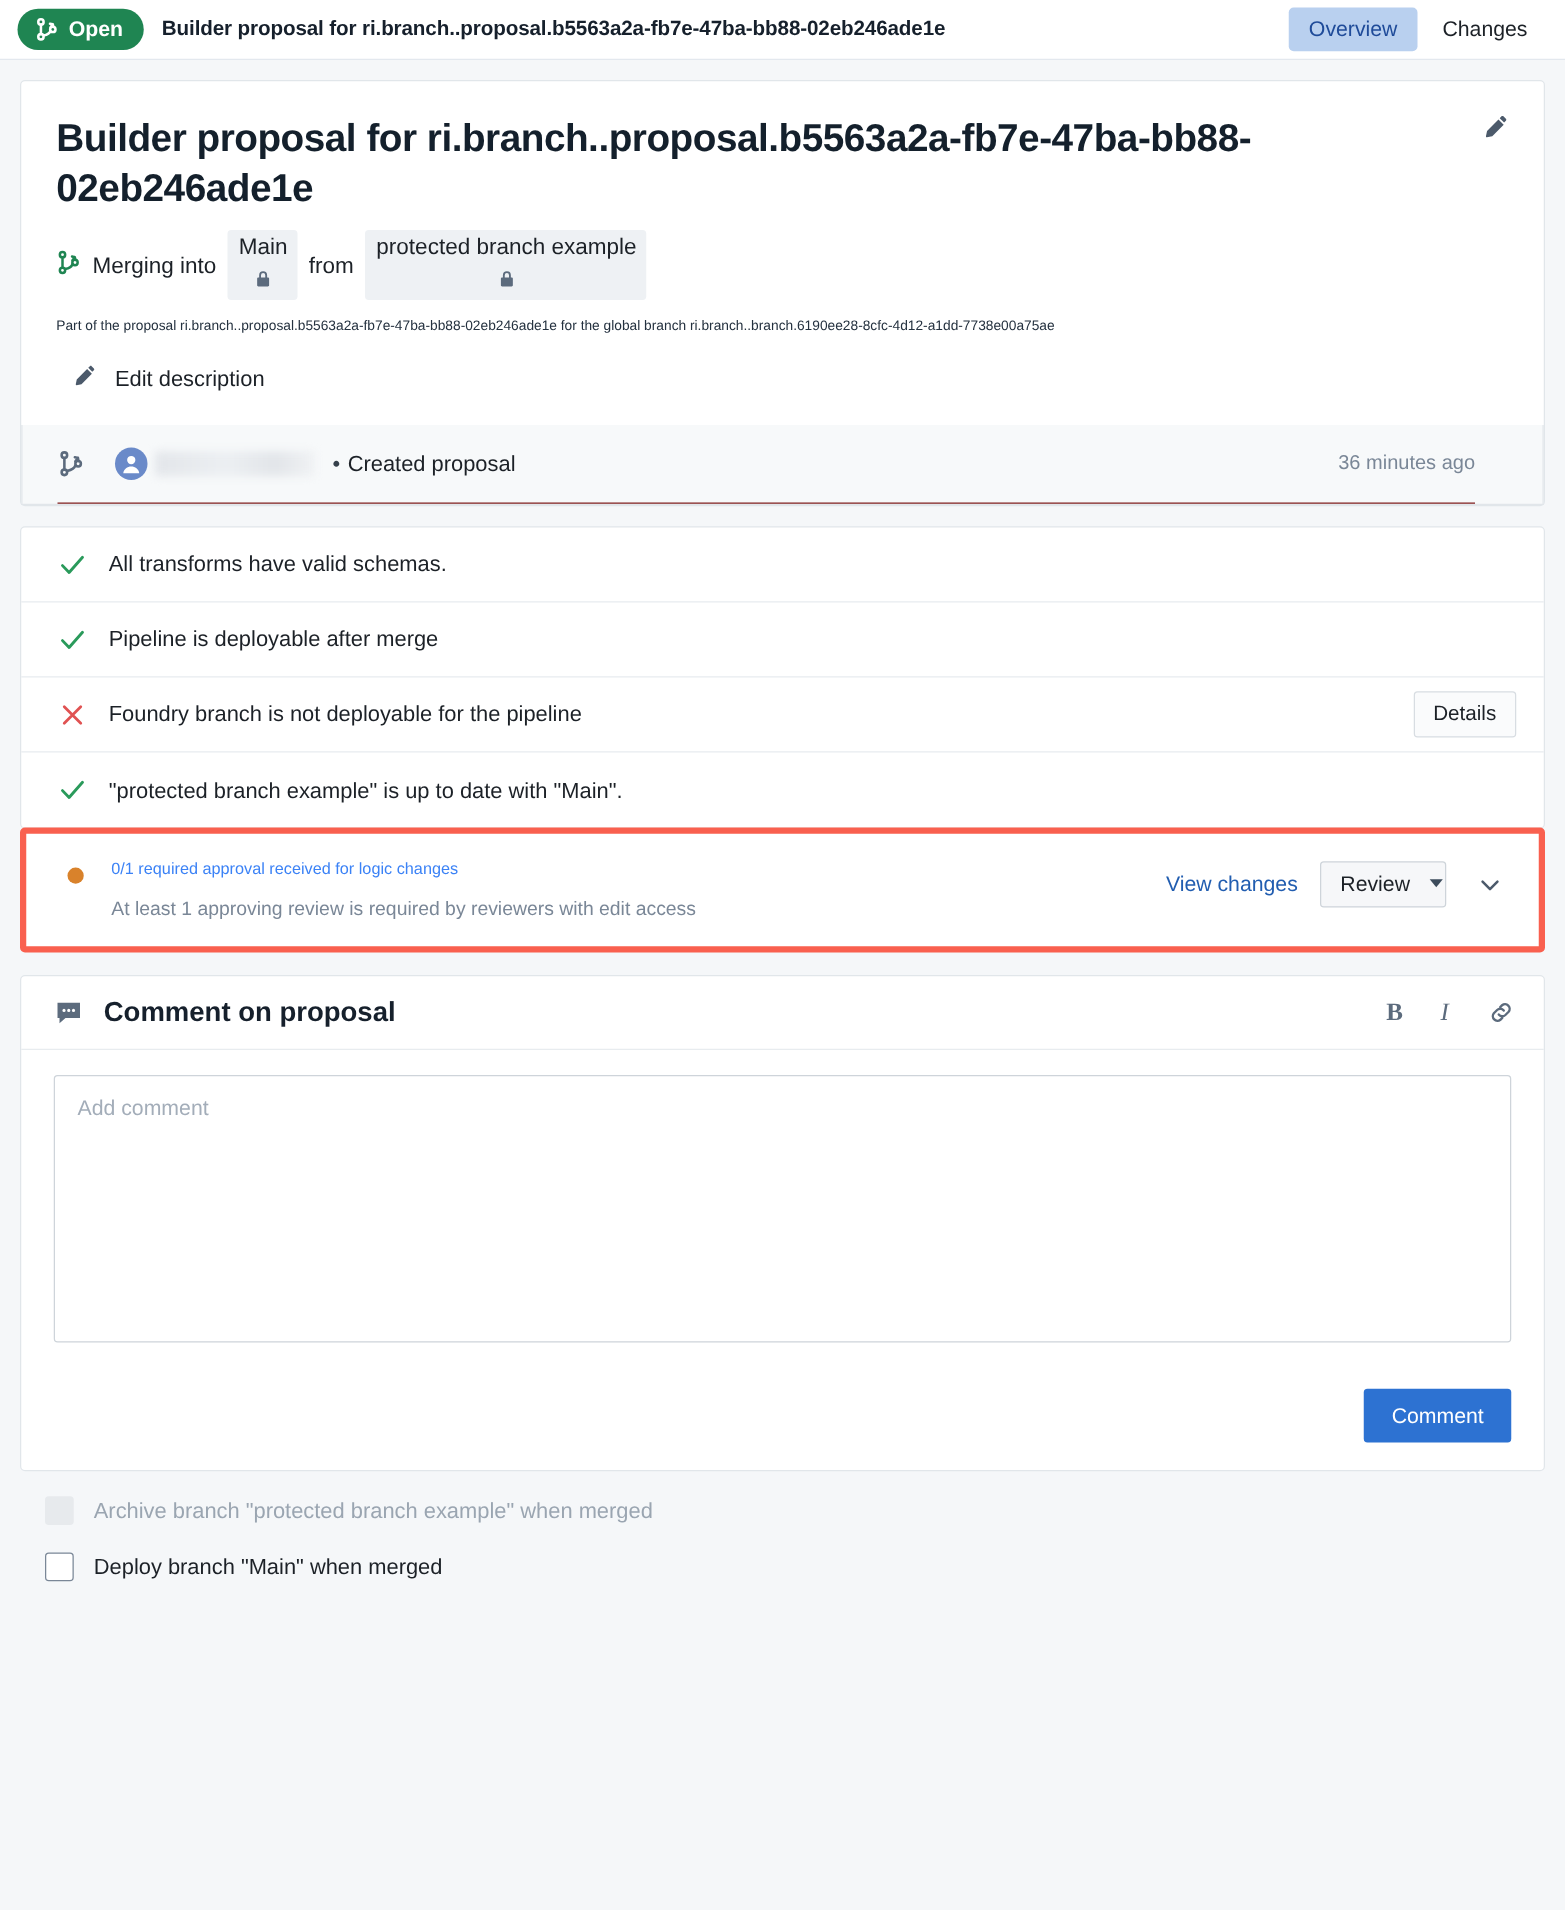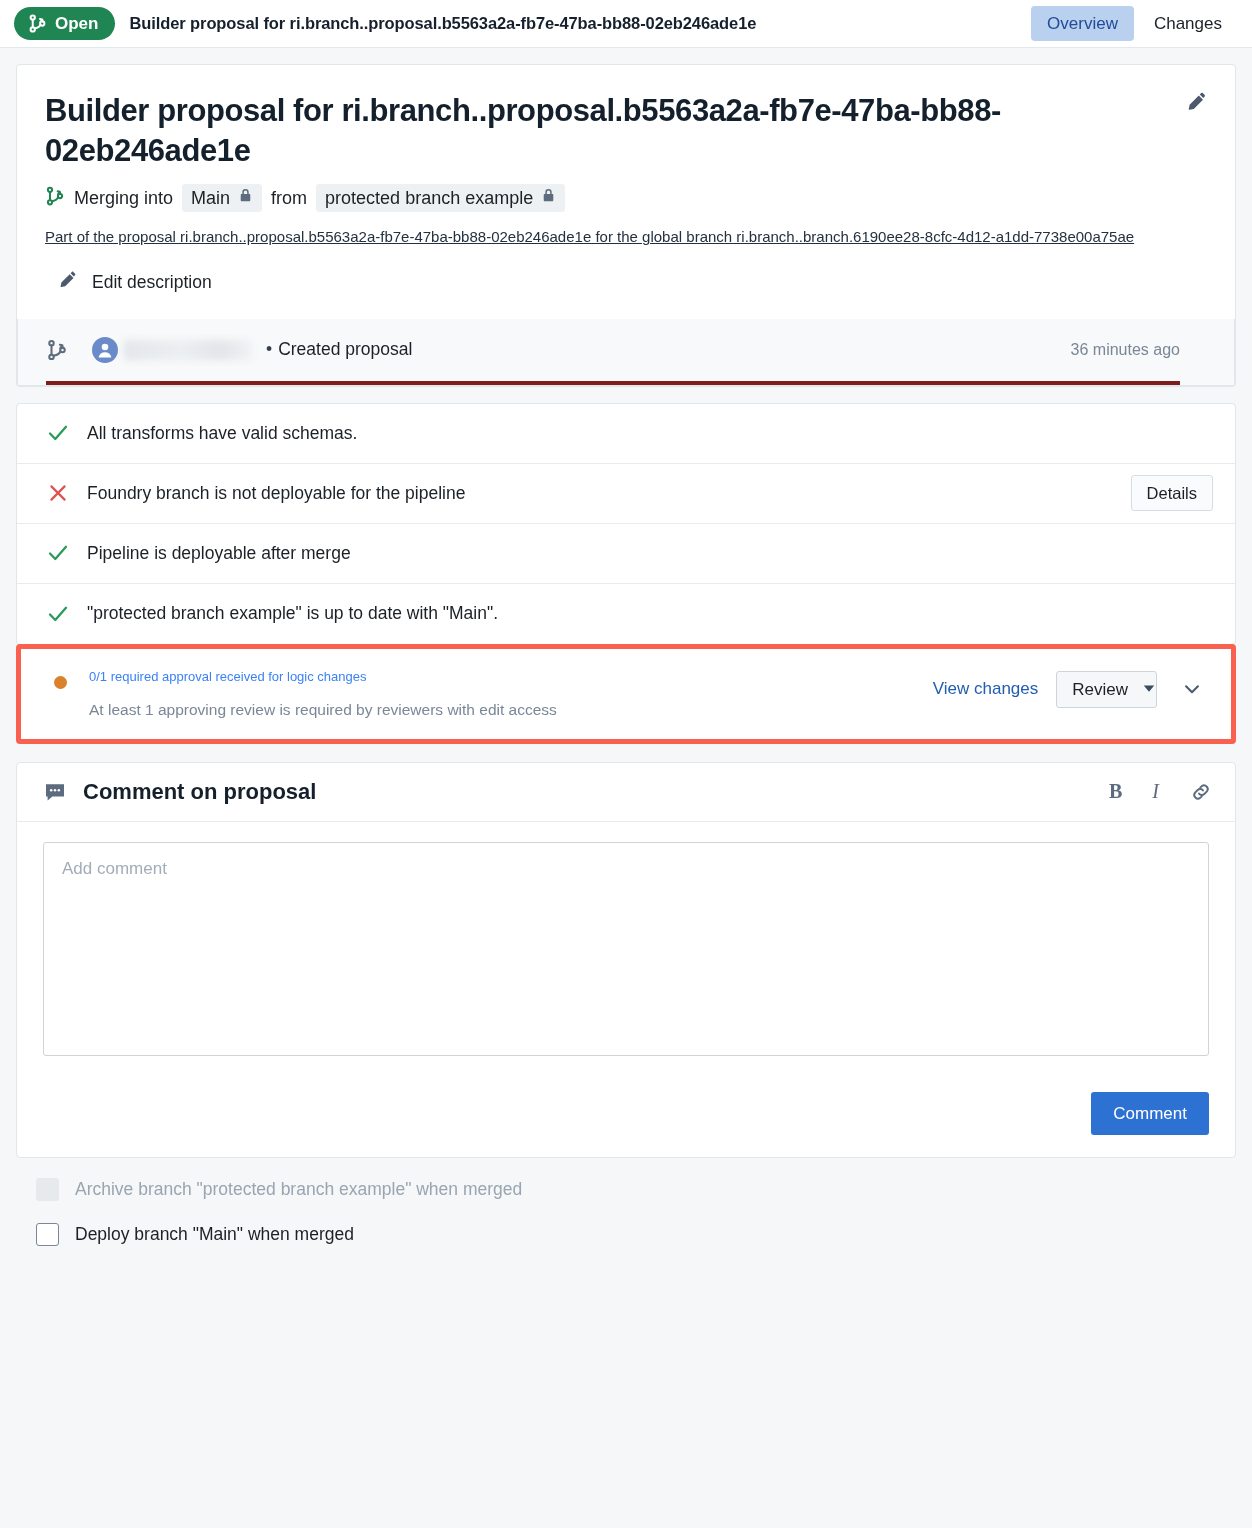--- a/index.html
+++ b/index.html
@@ -100,46 +100,46 @@
   }
   .branch-chip {
     display: inline-flex;
     align-items: center;
     gap: 7px;
     background: #eef1f4;
     border-radius: 3px;
     padding: 3px 8px 3px 9px;
     font-size: 18px;
     color: #1c2127;
+    flex-direction: column;
   }
   .lock-glyph { display:block; color:#5c6b7d; }
   .opened-line {
     display: flex;
     align-items: center;
     gap: 0px;
     font-size: 17px;
     color: #6b7a8c;
     margin-bottom: 20px;
   }
   .redacted {
     display: inline-block;
     width: 146px; height: 22px;
     background: linear-gradient(90deg,#e6e9ed 0%,#eceff2 40%,#e4e7eb 70%,#f1f3f5 100%);
     border-radius: 3px;
     filter: blur(3px);
     margin-right: 8px;
     vertical-align: middle;
   }
   .desc {
-    font-size: 15px;
+    font-size: 11px;
     line-height: 1.62;
     color: #24313f;
     margin: 0 40px 20px 0;
     word-break: break-word;
-    text-decoration: underline;
   }
   .edit-desc {
     display: inline-flex;
     align-items: center;
     gap: 13px;
     font-size: 17.5px;
     color: #1c2127;
     cursor: pointer;
     margin-left: 14px;
   }
@@ -152,21 +152,21 @@
     border-right: 1px solid #e1e6ea;
     border-bottom: 1px solid #e1e6ea;
     padding: 0 26px 0 0;
   }
   .timeline-inner {
     display: flex;
     align-items: center;
     gap: 0;
     padding: 18px 0 18px 0;
     margin: 0 28px 0 28px;
-    border-bottom: 4px solid #7f1d1d;
+    border-bottom: 1px solid #7f1d1d;
   }
   .tl-branch-icon { width: 46px; display:flex; align-items:center; color:#5c6b7d; }
   .avatar {
     width: 26px; height: 26px; border-radius: 50%;
     background: #6a8ac9;
     display: flex; align-items: center; justify-content: center;
     flex: 0 0 auto;
     margin-right: 6px;
   }
   .tl-redacted {
@@ -423,34 +423,34 @@
     <div class="check-row">
       <span class="check-icon">
         <svg width="24" height="24" viewBox="0 0 24 24" fill="none" stroke="#2a9a5b" stroke-width="2.3" stroke-linecap="round" stroke-linejoin="round">
             <path d="M4 12.5 L9.3 18 L20 5.8"></path>
           </svg>
       </span>
       <span class="check-label">All transforms have valid schemas.</span>
     </div>
     <div class="check-row">
       <span class="check-icon">
+        <svg width="24" height="24" viewBox="0 0 24 24" fill="none" stroke="#2a9a5b" stroke-width="2.3" stroke-linecap="round" stroke-linejoin="round">
+            <path d="M4 12.5 L9.3 18 L20 5.8"></path>
+          </svg>
+      </span>
+      <span class="check-label">Pipeline is deployable after merge</span>
+    </div>
+    <div class="check-row">
+      <span class="check-icon">
         <svg width="22" height="22" viewBox="0 0 24 24" fill="none" stroke="#e05252" stroke-width="2.4" stroke-linecap="round">
             <path d="M4.8 4.8 L19.2 19.2 M19.2 4.8 L4.8 19.2"></path>
           </svg>
       </span>
       <span class="check-label">Foundry branch is not deployable for the pipeline</span>
       <button class="btn-ghost">Details</button>
-    </div>
-    <div class="check-row">
-      <span class="check-icon">
-        <svg width="24" height="24" viewBox="0 0 24 24" fill="none" stroke="#2a9a5b" stroke-width="2.3" stroke-linecap="round" stroke-linejoin="round">
-            <path d="M4 12.5 L9.3 18 L20 5.8"></path>
-          </svg>
-      </span>
-      <span class="check-label">Pipeline is deployable after merge</span>
     </div>
     <div class="check-row">
       <span class="check-icon">
         <svg width="24" height="24" viewBox="0 0 24 24" fill="none" stroke="#2a9a5b" stroke-width="2.3" stroke-linecap="round" stroke-linejoin="round">
             <path d="M4 12.5 L9.3 18 L20 5.8"></path>
           </svg>
       </span>
       <span class="check-label">"protected branch example" is up to date with "Main".</span>
     </div>
   </div>

